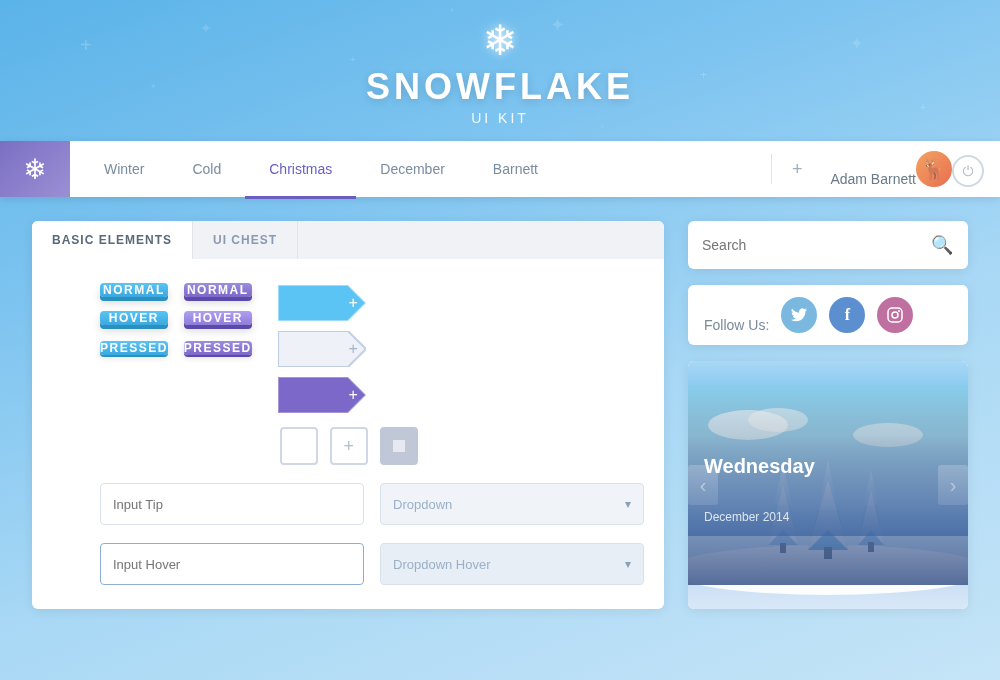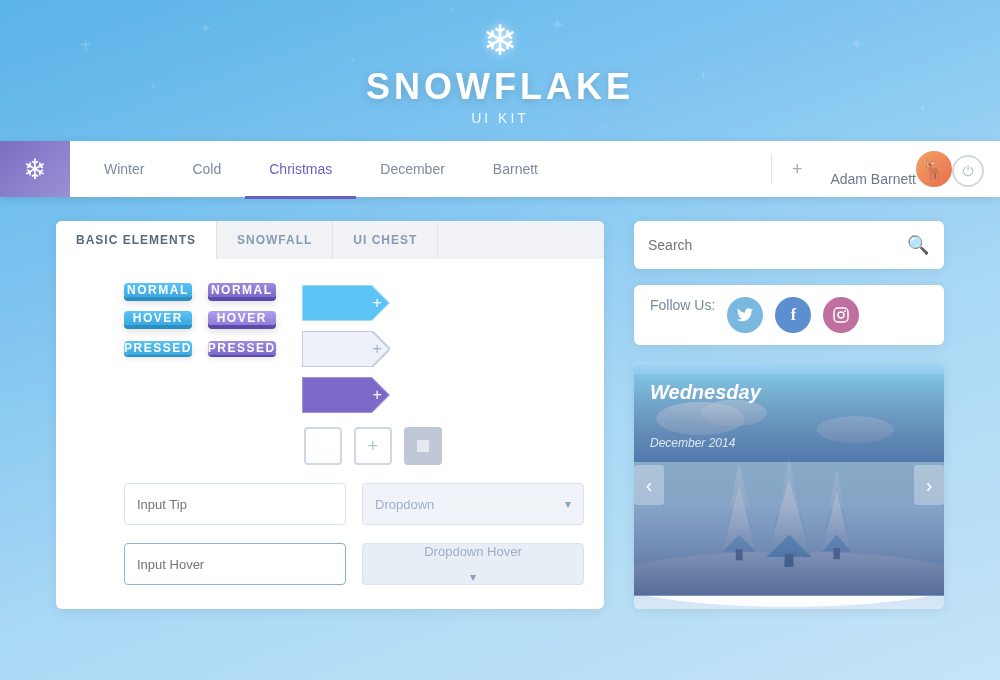--- a/index.html
+++ b/index.html
@@ -149,22 +149,22 @@
       align-items: center;
       justify-content: center;
       color: #b0bec8;
       font-size: 14px;
       cursor: pointer;
     }
 
     
     .main-content {
       display: flex;
-      padding: 24px 56px;
-      gap: 30px;
+      padding: 24px 32px;
+      gap: 24px;
     }
 
     
     .left-panel {
       flex: 1;
       background: white;
       border-radius: 6px;
       box-shadow: 0 2px 12px rgba(0,0,0,0.08);
       overflow: hidden;
     }
@@ -290,30 +290,29 @@
       font-size: 13px;
       color: #9ab0c8;
       background: #f0f4f8;
       display: flex;
       align-items: center;
       justify-content: space-between;
       cursor: pointer;
     }
     .dropdown-field.hover {
       background: #e8eef5;
-      flex-direction: column;
     }
     .chevron {
       font-size: 12px;
       color: #8aa0b8;
     }
 
     
     .right-panel {
-      width: 310px;
+      width: 280px;
       display: flex;
       flex-direction: column;
       gap: 16px;
     }
 
     
     .search-box {
       background: white;
       border-radius: 6px;
       box-shadow: 0 2px 12px rgba(0,0,0,0.08);
@@ -335,21 +334,21 @@
       font-size: 18px;
       cursor: pointer;
     }
 
     
     .follow-box {
       background: white;
       border-radius: 6px;
       box-shadow: 0 2px 12px rgba(0,0,0,0.08);
       display: flex;
-      align-items: flex-start;
+      align-items: flex-end;
       padding: 12px 16px;
       gap: 12px;
     }
     .follow-label {
       font-size: 14px;
       color: #7a8a9a;
       font-weight: 500;
       white-space: nowrap;
     }
     .social-icon {
@@ -377,22 +376,21 @@
       position: relative;
       min-height: 200px;
     }
     .image-placeholder {
       width: 100%;
       height: 100%;
       background: linear-gradient(180deg, #a8d8f5 0%, #5ab0e8 30%, #e8f4ff 60%, #c0d8f0 80%, #d8e8f8 100%);
       position: relative;
       display: flex;
       flex-direction: column;
-      justify-content: flex-start;
-      font-style: italic;
+      justify-content: center;
     }
     .image-overlay {
       background: linear-gradient(transparent, rgba(60,100,160,0.7));
       padding: 20px 16px 12px;
       position: relative;
       z-index: 2;
     }
     .image-day {
       color: white;
       font-size: 20px;
@@ -478,21 +476,20 @@
     </div>
   </div>
 </nav>
 
 <div class="main-content">
 
   <div class="left-panel">
 
     <div class="panel-tabs">
       <div class="panel-tab active">BASIC ELEMENTS</div>
-      <div class="panel-tab">SNOWFALL</div>
       <div class="panel-tab">UI CHEST</div>
     </div>
 
     <div class="panel-body">
 
       <div style="display:flex;gap:16px;align-items:flex-start">
         <div style="display:flex;flex-direction:column;gap:14px;flex:none">
 
           <button class="btn-blue">NORMAL</button>
           <button class="btn-blue">HOVER</button>

